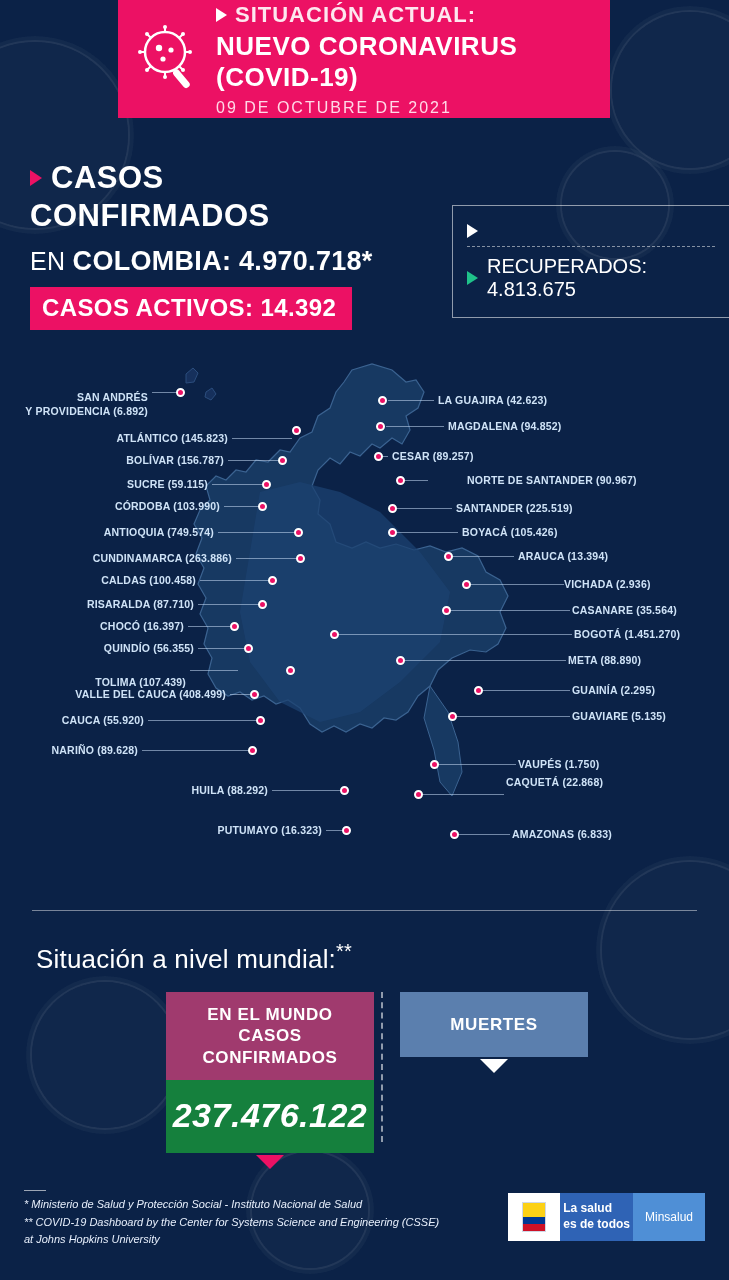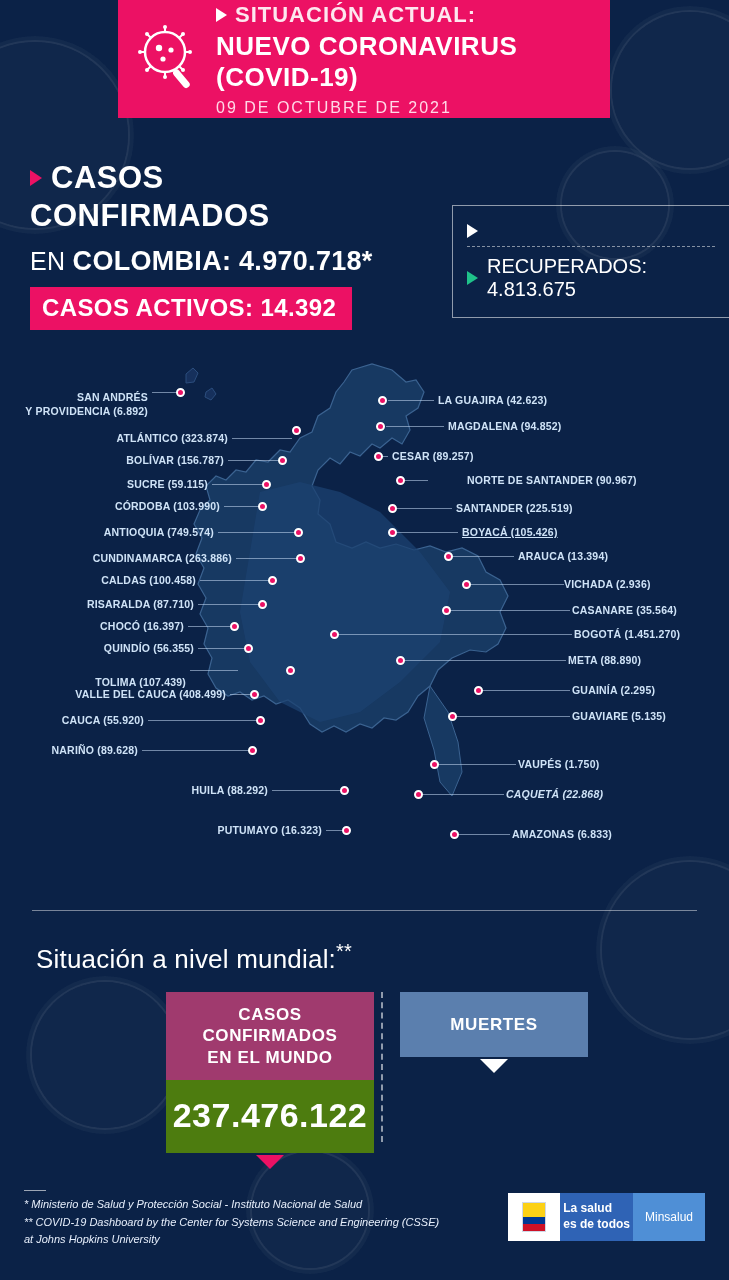--- a/index.html
+++ b/index.html
@@ -147,21 +147,21 @@
   .card-head {
     text-align: center; font-weight: bold; letter-spacing: 0.6px;
     padding: 12px 6px; font-size: 17px; line-height: 1.25;
   }
   .card-head.pink { background: #a03a6e; }
   .card-head.blue { background: #5b7fae; }
   .card-num {
     text-align: center; font-size: 34px; font-weight: bold;
     padding: 16px 6px 18px 6px; letter-spacing: 0.5px;
   }
-  .card-num.pink { background: #4d7c0f; }
+  .card-num.pink { background: #15803d; font-style: italic; }
   .card-num.blue { background: #2f5f9c; }
   .card-arrow {
     width: 0; height: 0;
     border-left: 14px solid transparent;
     border-right: 14px solid transparent;
     margin: 0 auto;
   }
   .card-arrow.pink { border-bottom: 14px solid #ec1164; }
   .card-arrow.blue { border-bottom: 14px solid #ffffff; }
   .vdash {
@@ -361,21 +361,21 @@
   <div class="dot" style="left:478px;top:338px;"></div>
   <div class="dot" style="left:452px;top:364px;"></div>
   <div class="dot" style="left:434px;top:412px;"></div>
   <div class="dot" style="left:418px;top:442px;"></div>
   <div class="dot" style="left:454px;top:482px;"></div>
 
   <div class="label left" style="left:18px;top:30px;width:130px;text-align:right;line-height:1.35;margin-top:8px;">
     <div>SAN ANDRÉS</div>
     <div>Y PROVIDENCIA (6.892)</div>
   </div>
-  <div class="label left" style="left:62px;top:80px;width:166px;">ATLÁNTICO (323.874)</div>
+  <div class="label left" style="left:62px;top:80px;width:166px;">ATLÁNTICO (145.823)</div>
   <div class="label left" style="left:62px;top:102px;width:162px;">BOLÍVAR (156.787)</div>
   <div class="label left" style="left:62px;top:126px;width:146px;">SUCRE (59.115)</div>
   <div class="label left" style="left:62px;top:148px;width:158px;">CÓRDOBA (103.990)</div>
   <div class="label left" style="left:42px;top:174px;width:172px;">ANTIOQUIA (749.574)</div>
   <div class="label left" style="left:42px;top:200px;width:190px;">CUNDINAMARCA (263.886)</div>
   <div class="label left" style="left:42px;top:222px;width:154px;">CALDAS (100.458)</div>
   <div class="label left" style="left:42px;top:246px;width:152px;">RISARALDA (87.710)</div>
   <div class="label left" style="left:42px;top:268px;width:142px;">CHOCÓ (16.397)</div>
   <div class="label left" style="left:42px;top:290px;width:152px;">QUINDÍO (56.355)</div>
   <div class="label left" style="left:42px;top:324px;width:144px;">TOLIMA (107.439)</div>
@@ -383,42 +383,42 @@
   <div class="label left" style="left:12px;top:362px;width:132px;">CAUCA (55.920)</div>
   <div class="label left" style="left:12px;top:392px;width:126px;">NARIÑO (89.628)</div>
   <div class="label left" style="left:130px;top:432px;width:138px;">HUILA (88.292)</div>
   <div class="label left" style="left:150px;top:472px;width:172px;">PUTUMAYO (16.323)</div>
 
   <div class="label right" style="left:438px;top:42px;">LA GUAJIRA (42.623)</div>
   <div class="label right" style="left:448px;top:68px;">MAGDALENA (94.852)</div>
   <div class="label right" style="left:392px;top:98px;">CESAR (89.257)</div>
   <div class="label right" style="left:432px;top:122px;padding-left:35px;">NORTE DE SANTANDER (90.967)</div>
   <div class="label right" style="left:456px;top:150px;">SANTANDER (225.519)</div>
-  <div class="label right" style="left:462px;top:174px;text-decoration:underline;">BOYACÁ (105.426)</div>
+  <div class="label right" style="left:462px;top:174px;">BOYACÁ (105.426)</div>
   <div class="label right" style="left:518px;top:198px;">ARAUCA (13.394)</div>
   <div class="label right" style="left:564px;top:226px;">VICHADA (2.936)</div>
   <div class="label right" style="left:572px;top:252px;">CASANARE (35.564)</div>
   <div class="label right" style="left:574px;top:276px;">BOGOTÁ (1.451.270)</div>
   <div class="label right" style="left:568px;top:302px;">META (88.890)</div>
   <div class="label right" style="left:572px;top:332px;">GUAINÍA (2.295)</div>
   <div class="label right" style="left:572px;top:358px;">GUAVIARE (5.135)</div>
   <div class="label right" style="left:518px;top:406px;">VAUPÉS (1.750)</div>
-  <div class="label right" style="left:506px;top:436px;font-style:italic;">CAQUETÁ (22.868)</div>
+  <div class="label right" style="left:506px;top:424px;">CAQUETÁ (22.868)</div>
   <div class="label right" style="left:512px;top:476px;">AMAZONAS (6.833)</div>
 </div>
 
 <div class="divider"></div>
 <div class="world-title">
   <span>Situación a nivel mundial:</span><sup>**</sup>
 </div>
 
 <div class="card" style="left:166px;top:992px;width:208px;">
   <div class="card-head pink">
+    <div>EN EL MUNDO</div>
     <div>CASOS CONFIRMADOS</div>
-    <div>EN EL MUNDO</div>
   </div>
   <div class="card-num pink">237.476.122</div>
   <div class="card-arrow pink" style="margin-top:2px;transform:rotate(180deg);"></div>
 </div>
 
 <div class="vdash"></div>
 
 <div class="card" style="left:400px;top:992px;width:188px;">
   <div class="card-head blue" style="padding:22px 6px;">
     <div>MUERTES</div>

